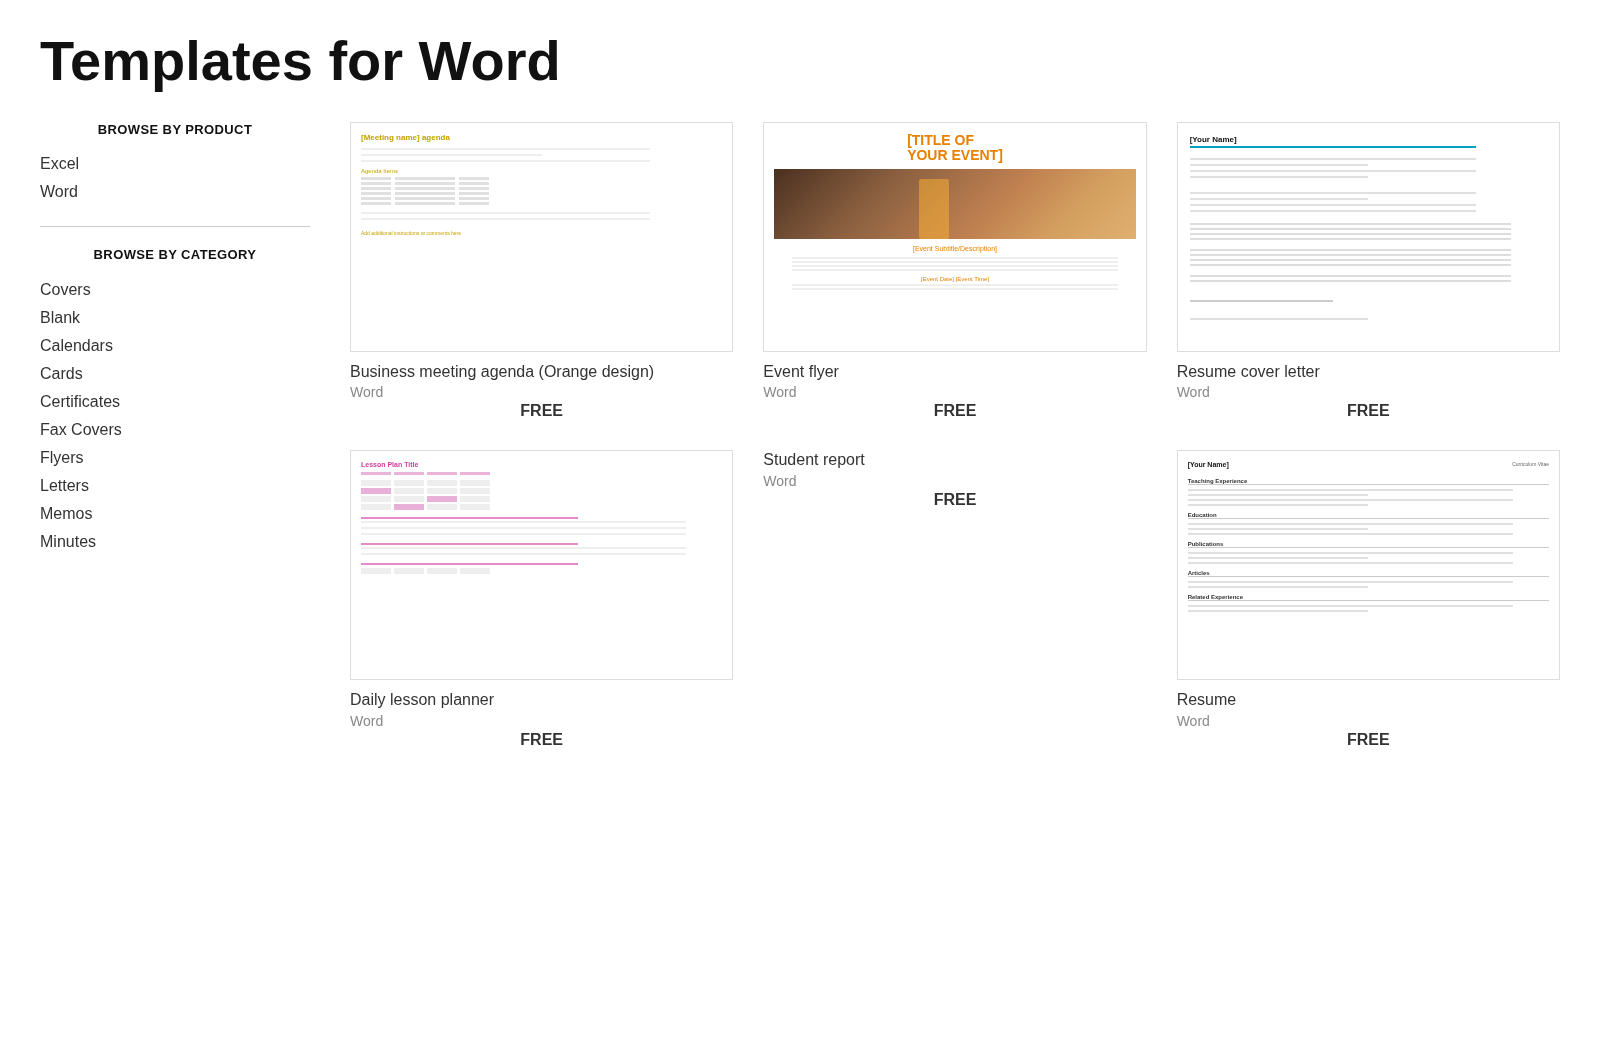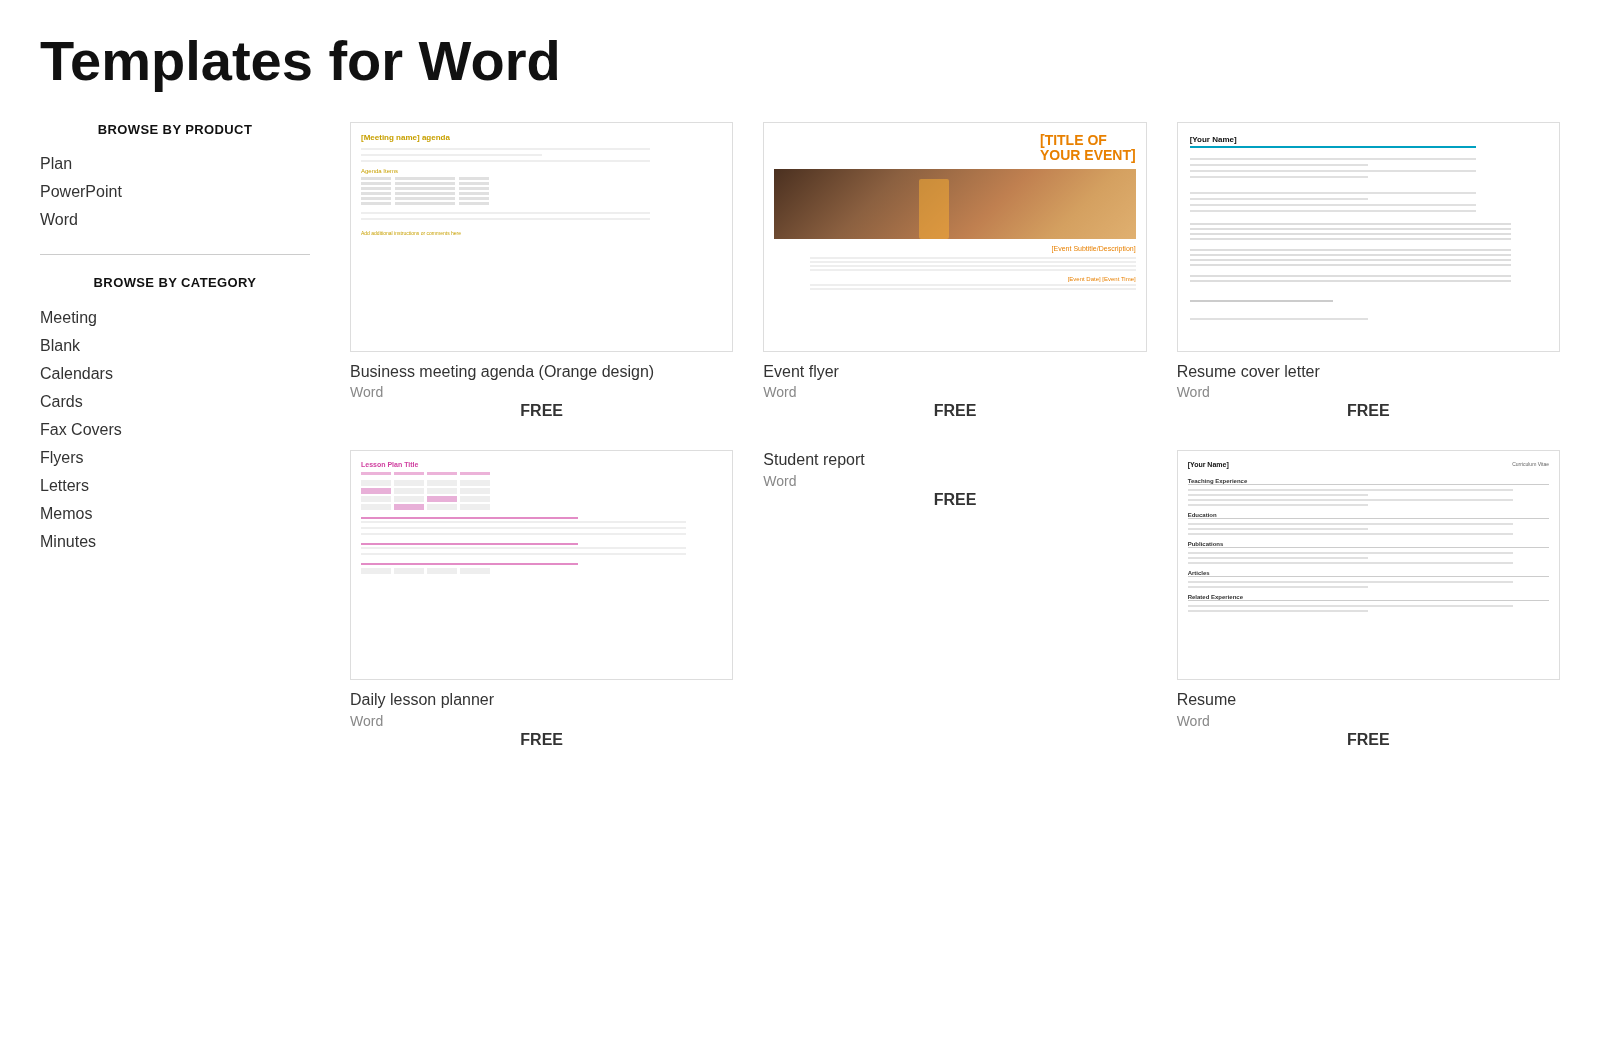--- a/index.html
+++ b/index.html
@@ -159,21 +159,21 @@
       margin-top: 8px;
     }
 
     
     .thumb-event {
       background: #fff;
       width: 100%;
       height: 100%;
       display: flex;
       flex-direction: column;
-      align-items: flex-end;
+      align-items: center;
       justify-content: flex-start;
       padding: 10px;
     }
     .thumb-event .event-title {
       font-size: 14px;
       font-weight: 900;
       color: #e88000;
       line-height: 1.1;
       margin-bottom: 6px;
     }
@@ -404,34 +404,34 @@
 
 <h1 class="page-title">Templates for Word</h1>
 
 <div class="layout">
 
   <nav class="sidebar">
 
     <div class="sidebar-section-title">BROWSE BY PRODUCT</div>
 
     <div>
-      <a class="sidebar-link">Plan</a>
-      <a class="sidebar-link">PowerPoint</a>
+      <a class="sidebar-link">Excel</a>
       <a class="sidebar-link">Word</a>
     </div>
 
     <hr class="sidebar-divider">
 
     <div class="sidebar-section-title">BROWSE BY CATEGORY</div>
 
     <div>
-      <a class="sidebar-link">Meeting</a>
+      <a class="sidebar-link">Covers</a>
       <a class="sidebar-link">Blank</a>
       <a class="sidebar-link">Calendars</a>
       <a class="sidebar-link">Cards</a>
+      <a class="sidebar-link">Certificates</a>
       <a class="sidebar-link">Fax Covers</a>
       <a class="sidebar-link">Flyers</a>
       <a class="sidebar-link">Letters</a>
       <a class="sidebar-link">Memos</a>
       <a class="sidebar-link">Minutes</a>
     </div>
 
   </nav>
 
   <main class="main-content">

